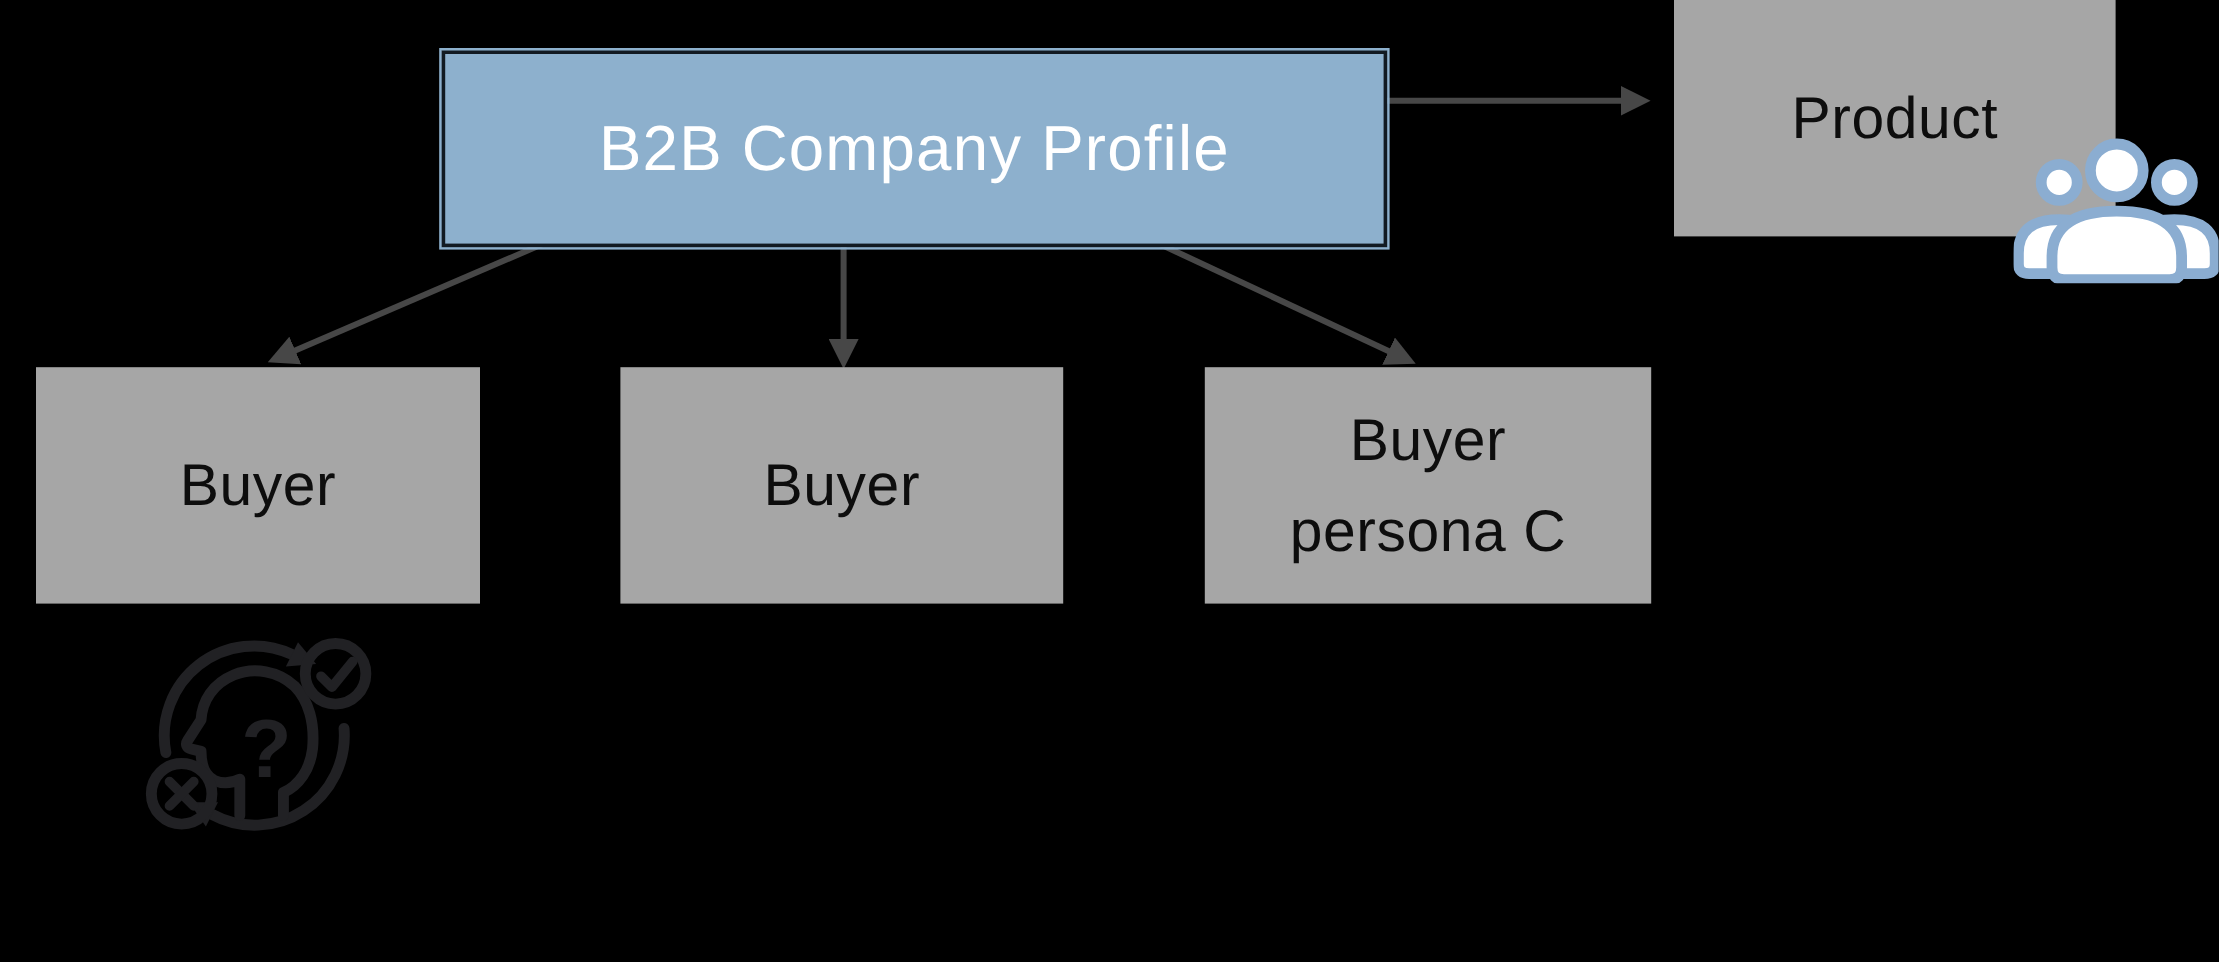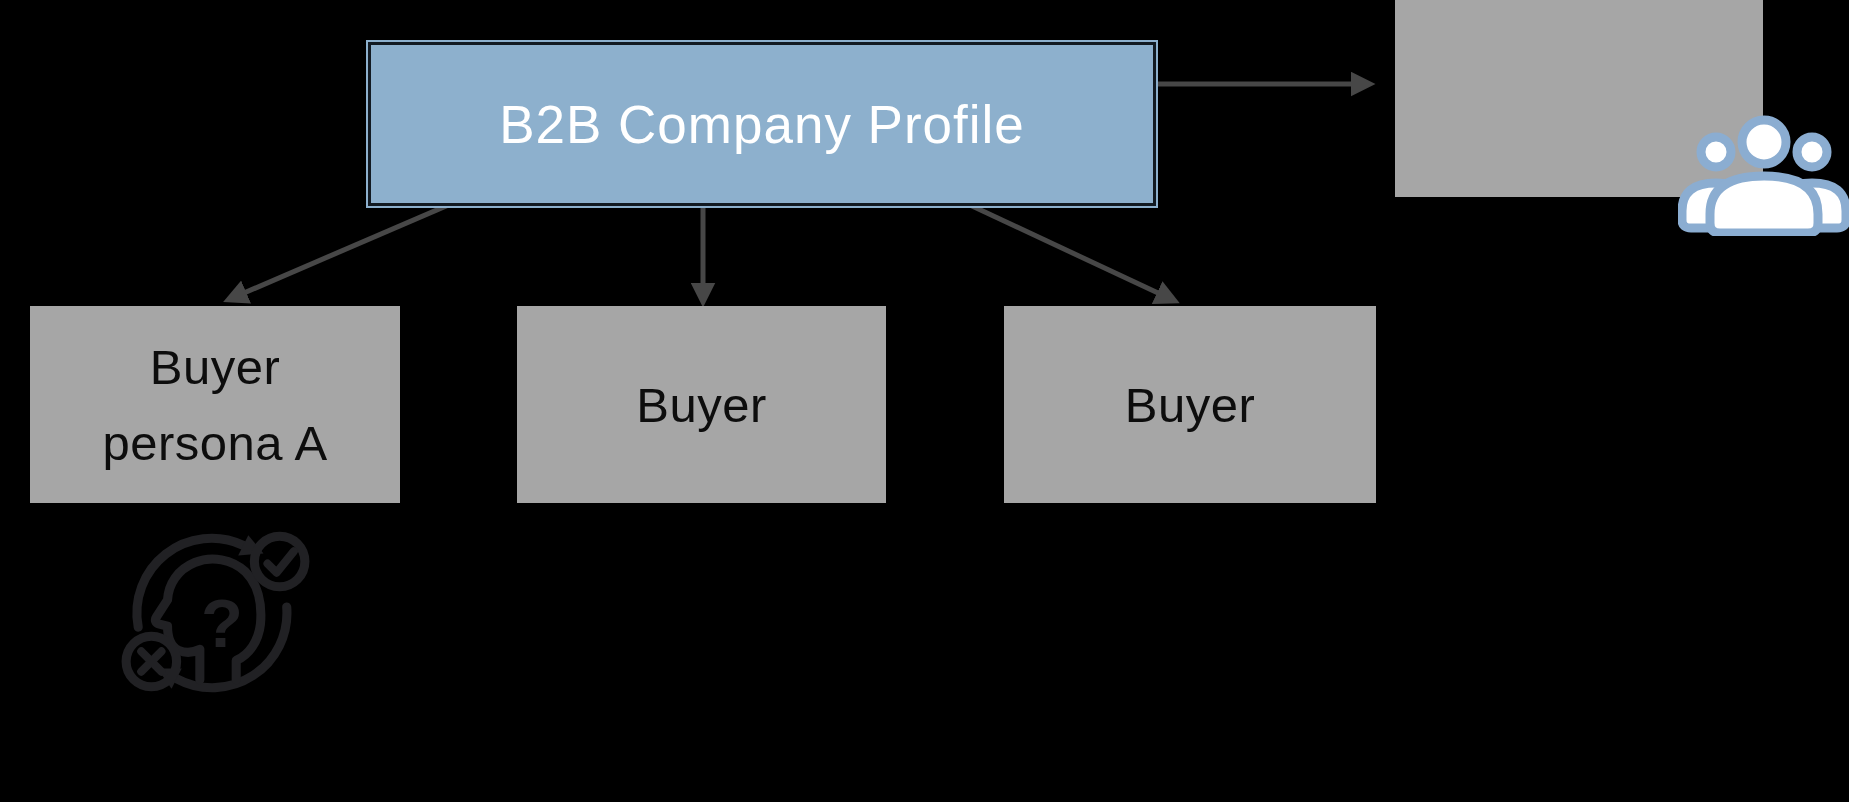--- a/index.html
+++ b/index.html
@@ -112,31 +112,32 @@
     <line class="connector" x1="532" y1="169" x2="230" y2="299" marker-end="url(#ah)"></line>
     <line class="connector" x1="703" y1="168" x2="703" y2="300" marker-end="url(#ah)"></line>
     <line class="connector" x1="893" y1="169" x2="1173" y2="300" marker-end="url(#ah)"></line>
   </svg>
 
   <div class="node node-root">
     <span>B2B Company Profile</span>
   </div>
 
   <div class="node node-gray node-product">
+    <div>Product</div>
   </div>
 
   <div class="node node-gray node-persona-a">
     <div>Buyer</div>
-    <div>persona A</div>
   </div>
   <div class="node node-gray node-persona-b">
     <div>Buyer</div>
   </div>
   <div class="node node-gray node-persona-c">
     <div>Buyer</div>
+    <div>persona C</div>
   </div>
 
   <svg class="icon-people" viewBox="0 0 172 124" xmlns="http://www.w3.org/2000/svg">
 
     <path class="pp" d="M4,108 L4,99 Q4,71 38,71 Q72,71 72,99 L72,108 Q72,116 63,116 L13,116 Q4,116 4,108 Z"></path>
     <circle class="pp" cx="38" cy="40" r="15"></circle>
 
     <path class="pp" d="M100,108 L100,99 Q100,71 134,71 Q168,71 168,99 L168,108 Q168,116 159,116 L109,116 Q100,116 100,108 Z"></path>
     <circle class="pp" cx="134" cy="40" r="15"></circle>
 

